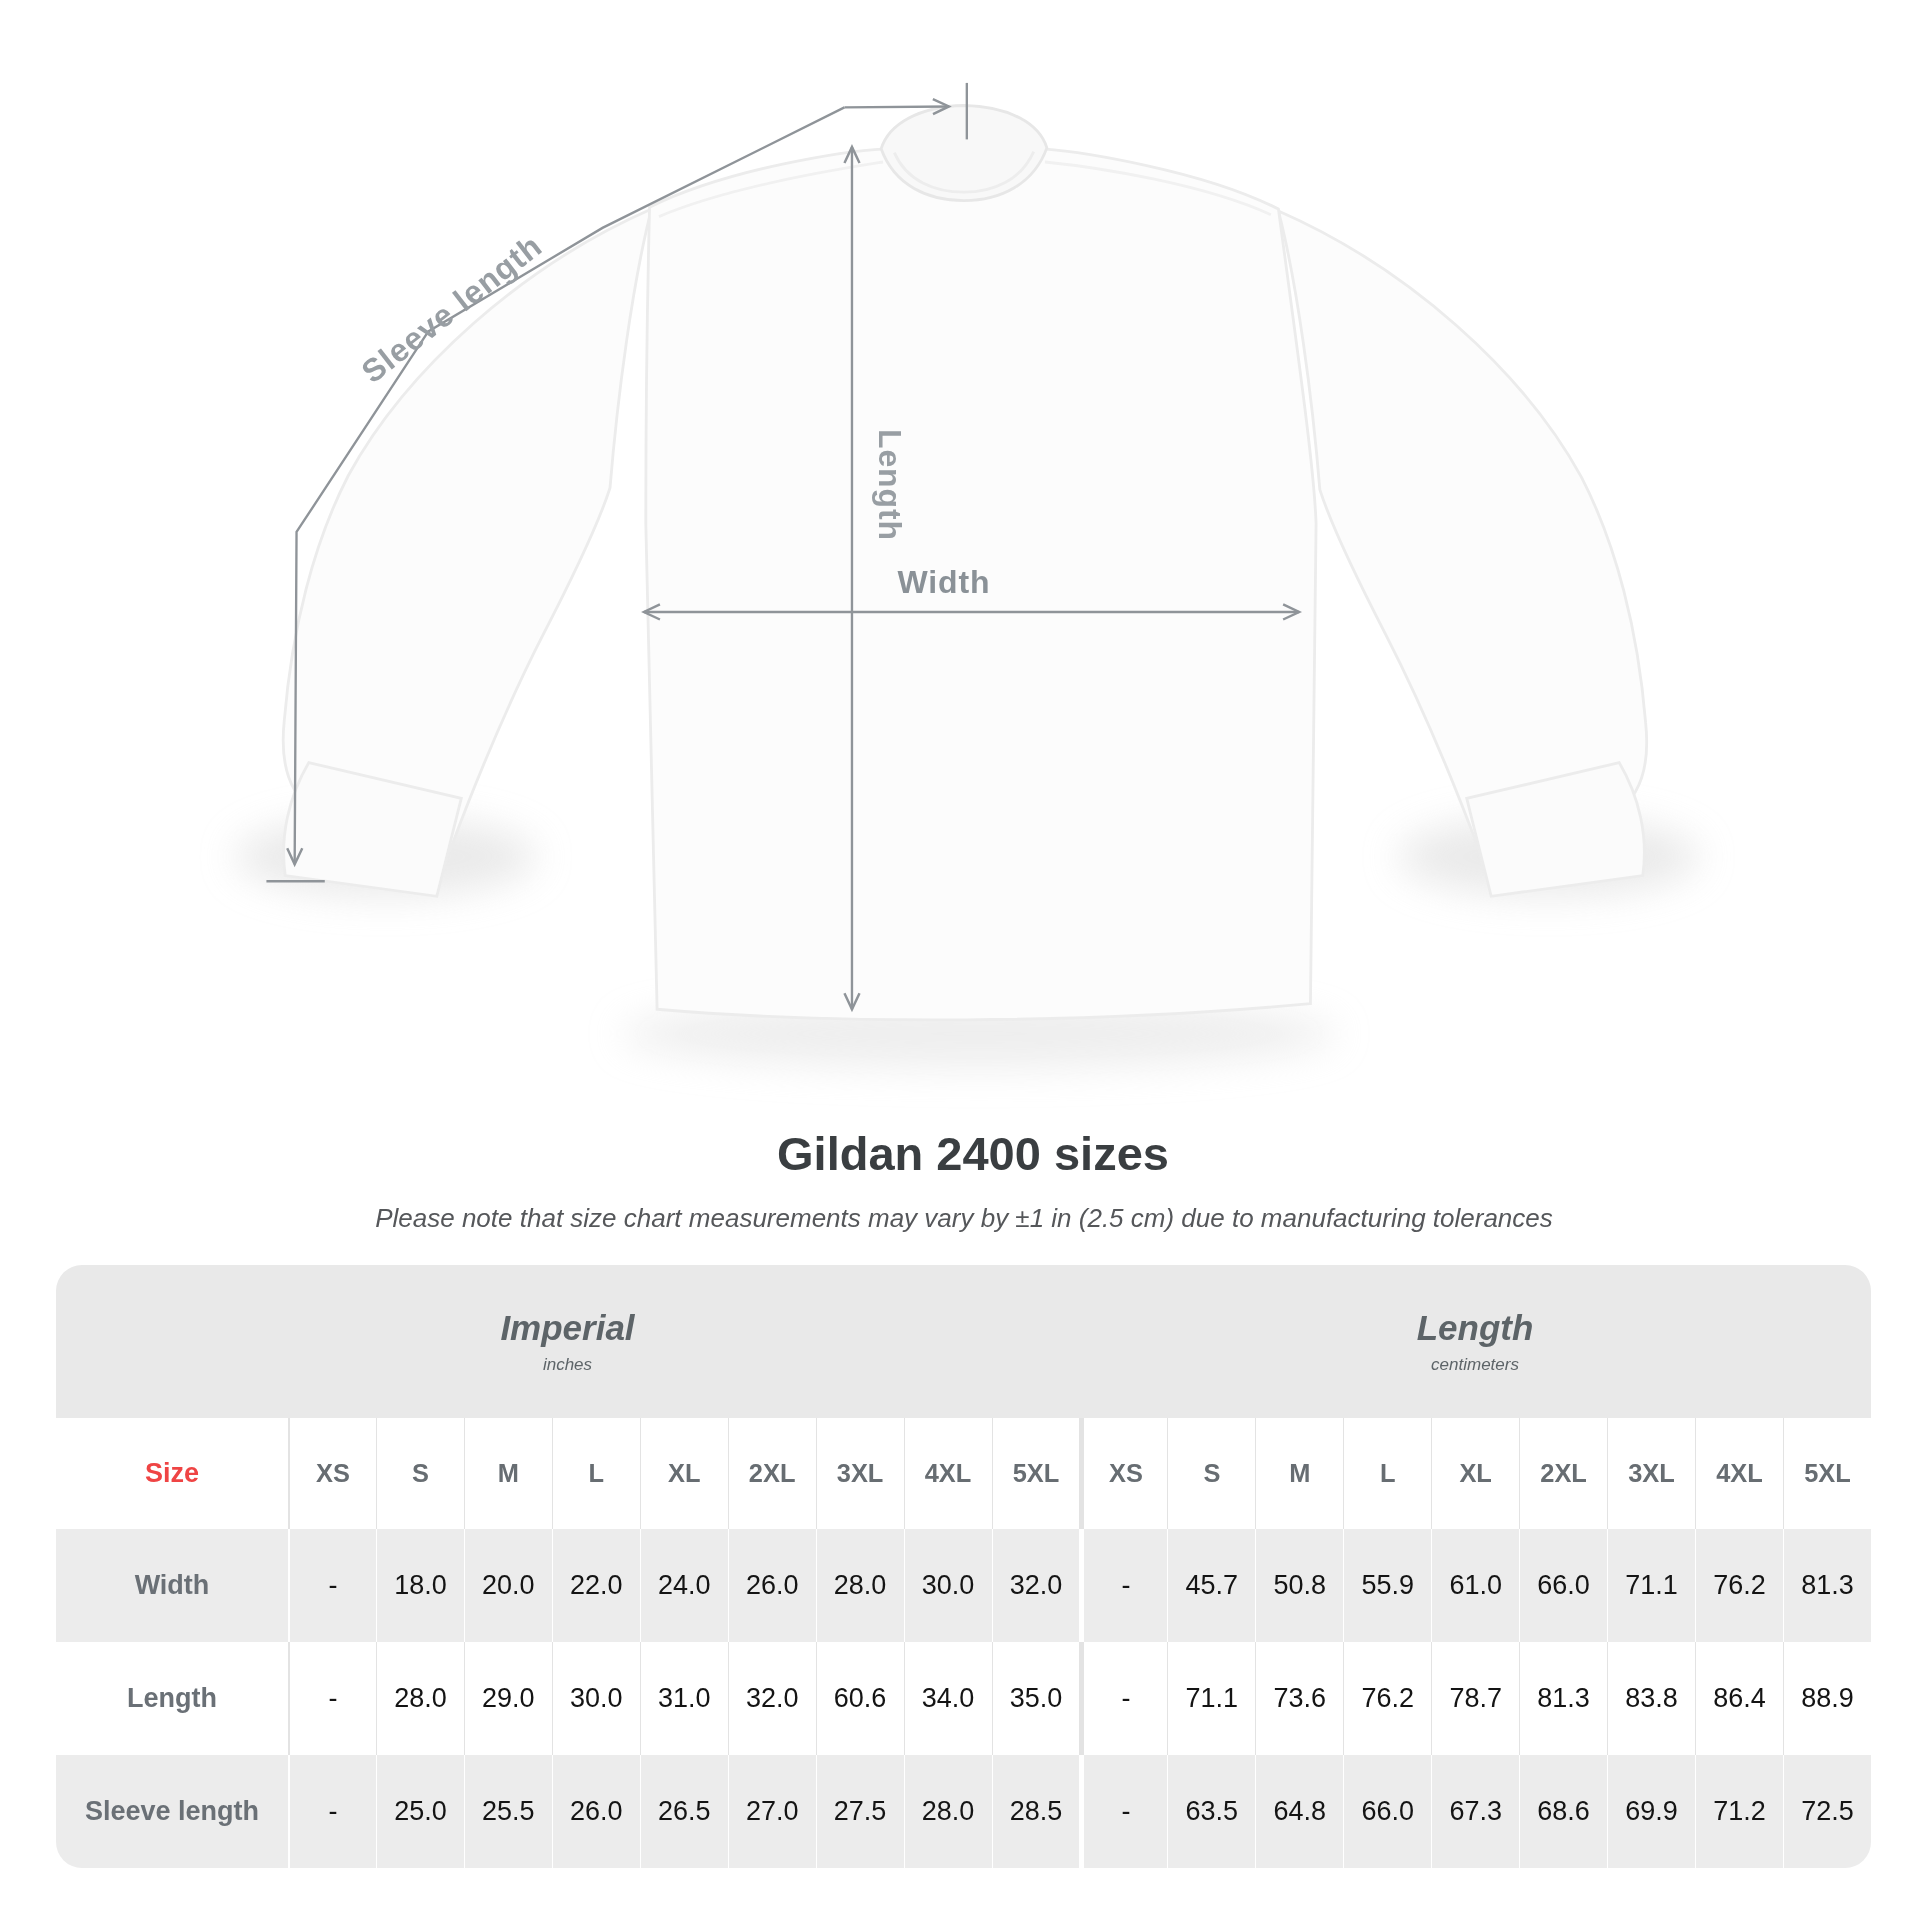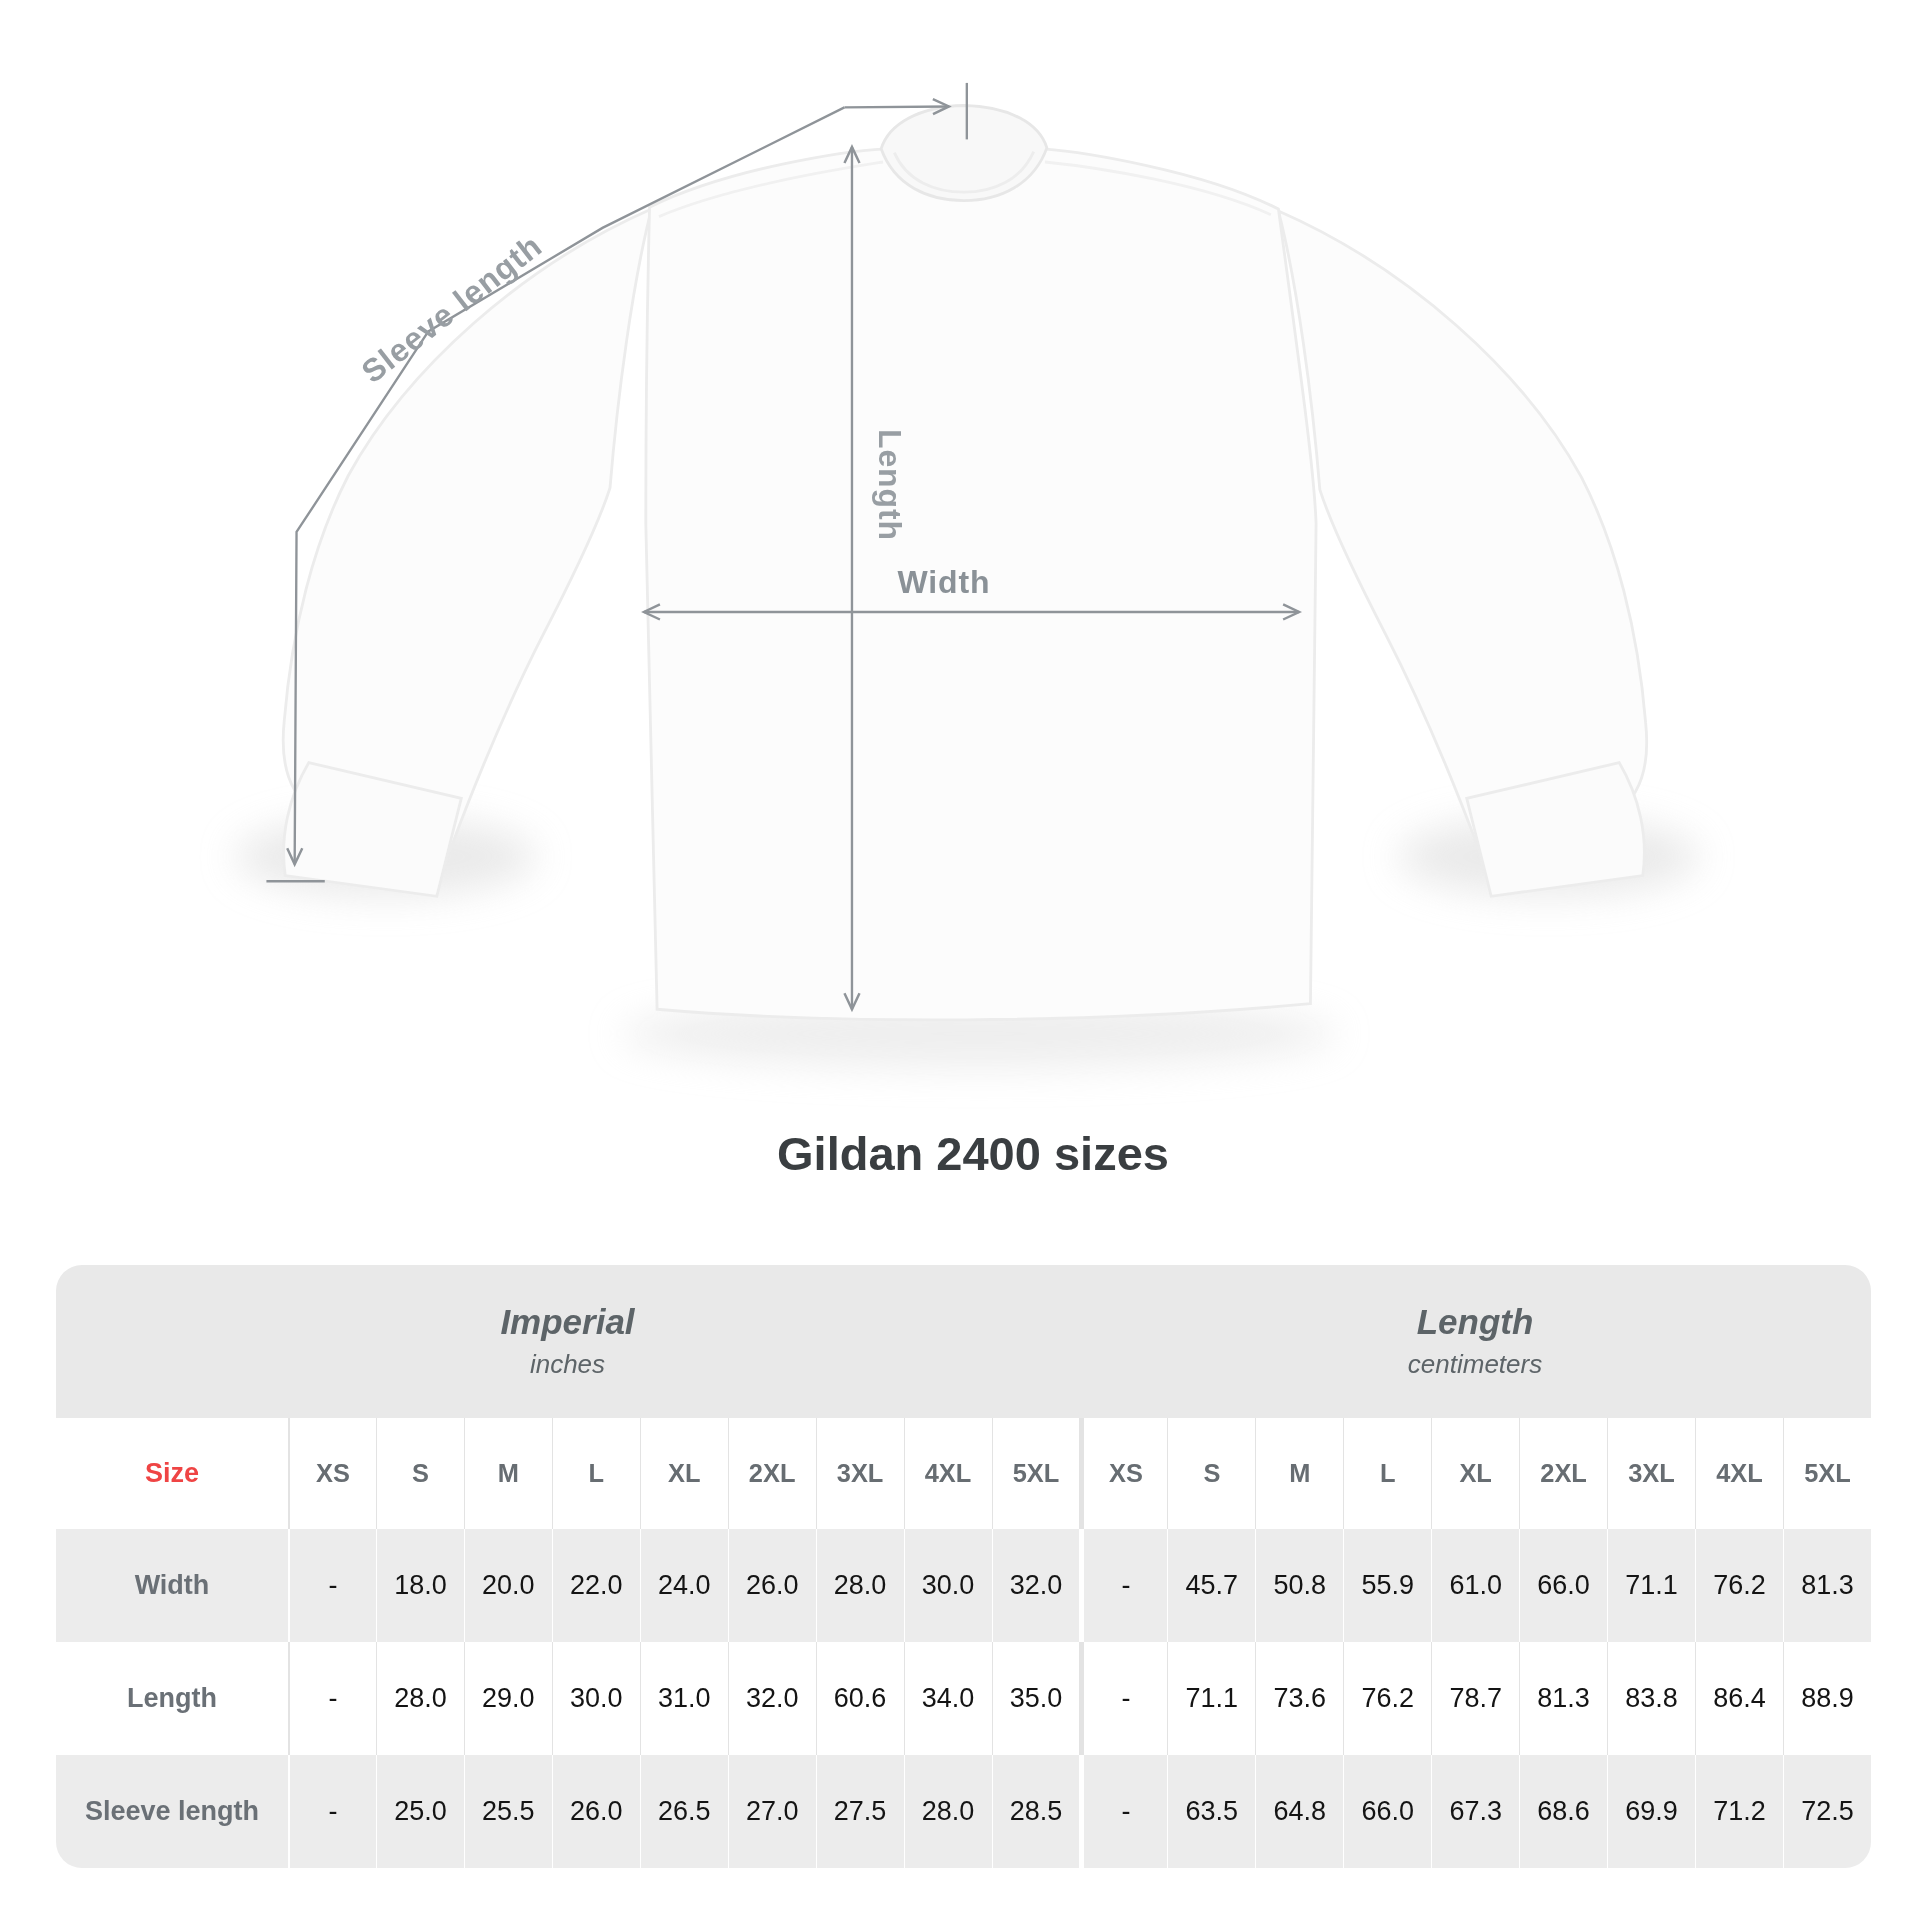--- a/index.html
+++ b/index.html
@@ -29,21 +29,21 @@
   
   #sizetable {
     position:absolute; left:56px; top:1265px; width:1815px;
     border-radius:26px; overflow:hidden;
   }
   .unit-band { display:flex; height:153px; background:#e9e9e9; }
   .unit-half { display:flex; flex-direction:column; justify-content:center; align-items:center; }
   .unit-half.imp { width:1023px; }
   .unit-half.met { flex:1; }
   .unit-name { font-size:35px; font-weight:bold; font-style:italic; color:#5d6468; line-height:1.1; }
-  .unit-sub  { font-size:26px; font-style:italic; color:#5d6468; margin-top:7.5px; }
+  .unit-sub  { font-size:17px; font-style:italic; color:#5d6468; margin-top:7.5px; }
   table { width:100%; border-collapse:separate; border-spacing:0; table-layout:fixed; }
   col.labelcol { width:232px; }
   tr.data-row { height:113px; }
   tr.hdr-row  { height:111px; }
   th, td { text-align:center; vertical-align:middle; padding:0; font-size:27px; }
   .corner   { font-weight:bold; color:#ef4444; font-size:27px; }
   .hdr      { font-weight:bold; color:#676d72; font-size:25.4px; }
   .rowlabel { font-weight:bold; color:#6a7076; font-size:27px; }
   .val      { color:#141414; }
   tr.band-white th, tr.band-white td { background:#ffffff; }
@@ -105,20 +105,21 @@
         <path d="M 684 650 L 1380 650" marker-start="url(#chev)" marker-end="url(#chev)"></path>
       </g>
     </svg>
 
     <div id="lbl-sleeve" class="meas-label">Sleeve length</div>
     <div id="lbl-length" class="meas-label">Length</div>
     <div id="lbl-width" class="meas-label">Width</div>
   </div>
 
   <div id="title">Gildan 2400 sizes</div>
+  <div id="subtitle">Please note that size chart measurements may vary by ±1 in (2.5 cm) due to manufacturing tolerances</div>
 
   <div id="sizetable">
 
     <div class="unit-band">
       <div class="unit-half imp">
         <div class="unit-name">Imperial</div>
         <div class="unit-sub">inches</div>
       </div>
       <div class="unit-half met">
         <div class="unit-name">Length</div>

